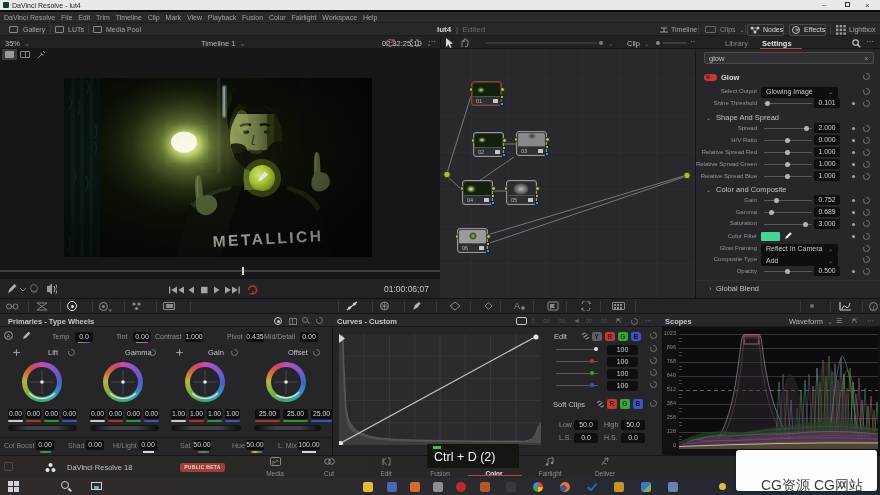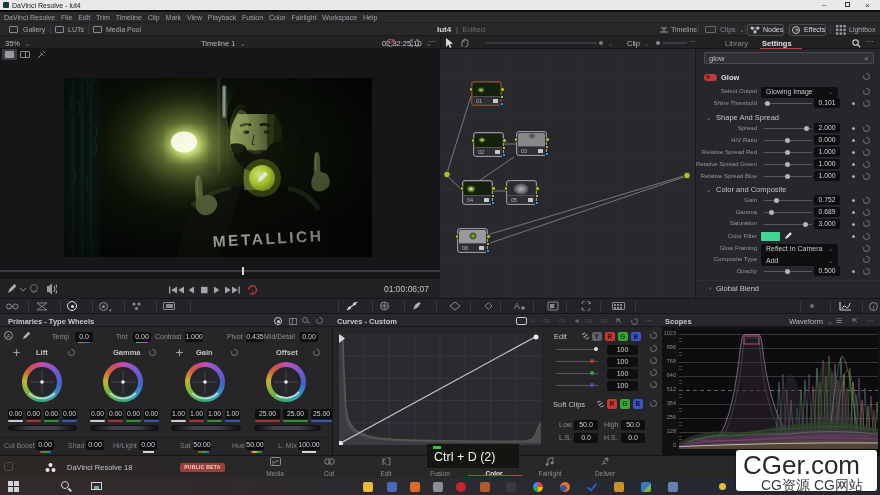--- a/index.html
+++ b/index.html
@@ -27,21 +27,21 @@
 .strack{position:absolute;left:764px;width:48px;height:1px;background:#5a5a5e;}
 .sknob{position:absolute;width:5px;height:5px;border-radius:50%;background:#b4b4b8;}
 .sval{position:absolute;left:814px;width:26px;height:10px;background:#0e0e11;border-radius:2px;color:#d2d2d6;font-size:6.8px;text-align:center;line-height:10px;}
 .sdot{position:absolute;left:852px;width:3px;height:3px;border-radius:50%;background:#a8a8ac;}
 .sdd{position:absolute;left:761px;width:77px;height:11px;background:#0e0e11;border-radius:2px;color:#c8c8cc;font-size:7px;padding:1.5px 0 0 5px;}
 .sddc{position:absolute;left:828px;font-size:6px;color:#8a8a8e;}
 .shead{position:absolute;left:706px;font-size:7.5px;color:#c2c2c6;}
 .chv{color:#9a9a9e;font-size:6px;margin-right:5px;}
 .ptx{position:absolute;top:333px;font-size:7px;color:#8e8e92;}
 .pbox{position:absolute;top:331.5px;width:18px;height:10px;background:#0e0e11;border-radius:2px;color:#d2d2d6;font-size:7px;text-align:center;line-height:10px;}
-.wlab{position:absolute;top:348px;font-size:7.5px;color:#c2c2c6;font-weight:bold;}
+.wlab{position:absolute;top:348px;font-size:7.5px;color:#c2c2c6;font-weight:normal;margin-left:12px;}
 .wheel{position:absolute;width:40px;height:40px;}
 .wring{position:absolute;left:0;top:0;width:40px;height:40px;border-radius:50%;background:conic-gradient(#c050ba 0%,#7e58cc 13%,#4462cc 26%,#30a8bc 40%,#38a868 53%,#7ab438 65%,#c0b040 76%,#cc6038 86%,#cc4878 94%,#c050ba 100%);}
 .winner{position:absolute;left:5px;top:5px;width:30px;height:30px;border-radius:50%;background:radial-gradient(circle at 50% 50%,#26262a 60%,#202024);}
 .vb{position:absolute;top:409px;width:15px;height:9.5px;background:#0e0e11;border-radius:2px;color:#d2d2d6;font-size:6.8px;text-align:center;line-height:9.5px;}
 .ul{position:absolute;top:420px;width:15px;height:1.8px;border-radius:1px;}
 .msl{position:absolute;top:424.5px;height:6.5px;border-radius:3.5px;background:linear-gradient(90deg,#0d0d10,#3e3e44 30%,#3e3e44 70%,#0d0d10);border:1px solid #111114;}
 .ptx2{position:absolute;top:441.5px;font-size:7px;color:#828286;}
 .pbox2{position:absolute;top:440px;width:18px;height:10px;background:#0e0e11;border-radius:2px;color:#d2d2d6;font-size:7px;text-align:center;line-height:10px;}
 .hic{position:absolute;top:317px;font-size:7px;color:#6a6a6e;letter-spacing:-1px;}
 .cbtn{position:absolute;top:331.5px;width:9.5px;height:9.5px;border-radius:2px;font-size:6.5px;font-weight:bold;text-align:center;line-height:9.5px;}
@@ -894,19 +894,18 @@
 <div class="tic" style="left:533px;background:conic-gradient(#ea4335 0 25%,#fbbc05 0 50%,#34a853 0 75%,#4285f4 0);border-radius:50%;"></div>
 <div class="tic" style="left:560px;background:radial-gradient(circle at 35% 60%,#3355aa 35%,#e8732a 36%);border-radius:50%;"></div>
 <div class="tic" style="left:587px;background:#2a66c8;clip-path:polygon(15% 45%,40% 70%,90% 10%,100% 25%,40% 95%,0 60%);"></div>
 <div class="tic" style="left:614px;background:#c8922a;"></div>
 <div class="tic" style="left:641px;background:linear-gradient(135deg,#3a78c2 60%,#7ab05a 60%);"></div>
 <div class="tic" style="left:668px;background:#6a80b0;"></div>
 <div class="dot" style="left:719px;top:483px;width:7px;height:7px;background:#e8b93e;"></div>
 </div>
 
 <div class="ab" style="left:736px;top:450px;width:141px;height:41px;background:#fdfdfd;border-radius:3px;box-shadow:0 0 3px rgba(0,0,0,0.4);"></div>
-<div class="tx" style="left:743px;top:450px;font-size:26px;color:#2a2a2a;">CGer.com</div>
 <div class="tx" style="left:761px;top:477px;font-size:14px;color:#3a3a3a;">CG资源 CG网站</div>
 
 <div class="ab" style="left:427px;top:444px;width:92px;height:24px;background:#141410;"></div>
 <div class="ab" style="left:433px;top:446px;width:8px;height:3px;background:#35c83e;"></div>
 <div class="tx" style="left:434px;top:450px;font-size:12.5px;color:#f2f2f2;font-weight:normal;">Ctrl + D (2)</div>
 
 </div>
 </body></html>

